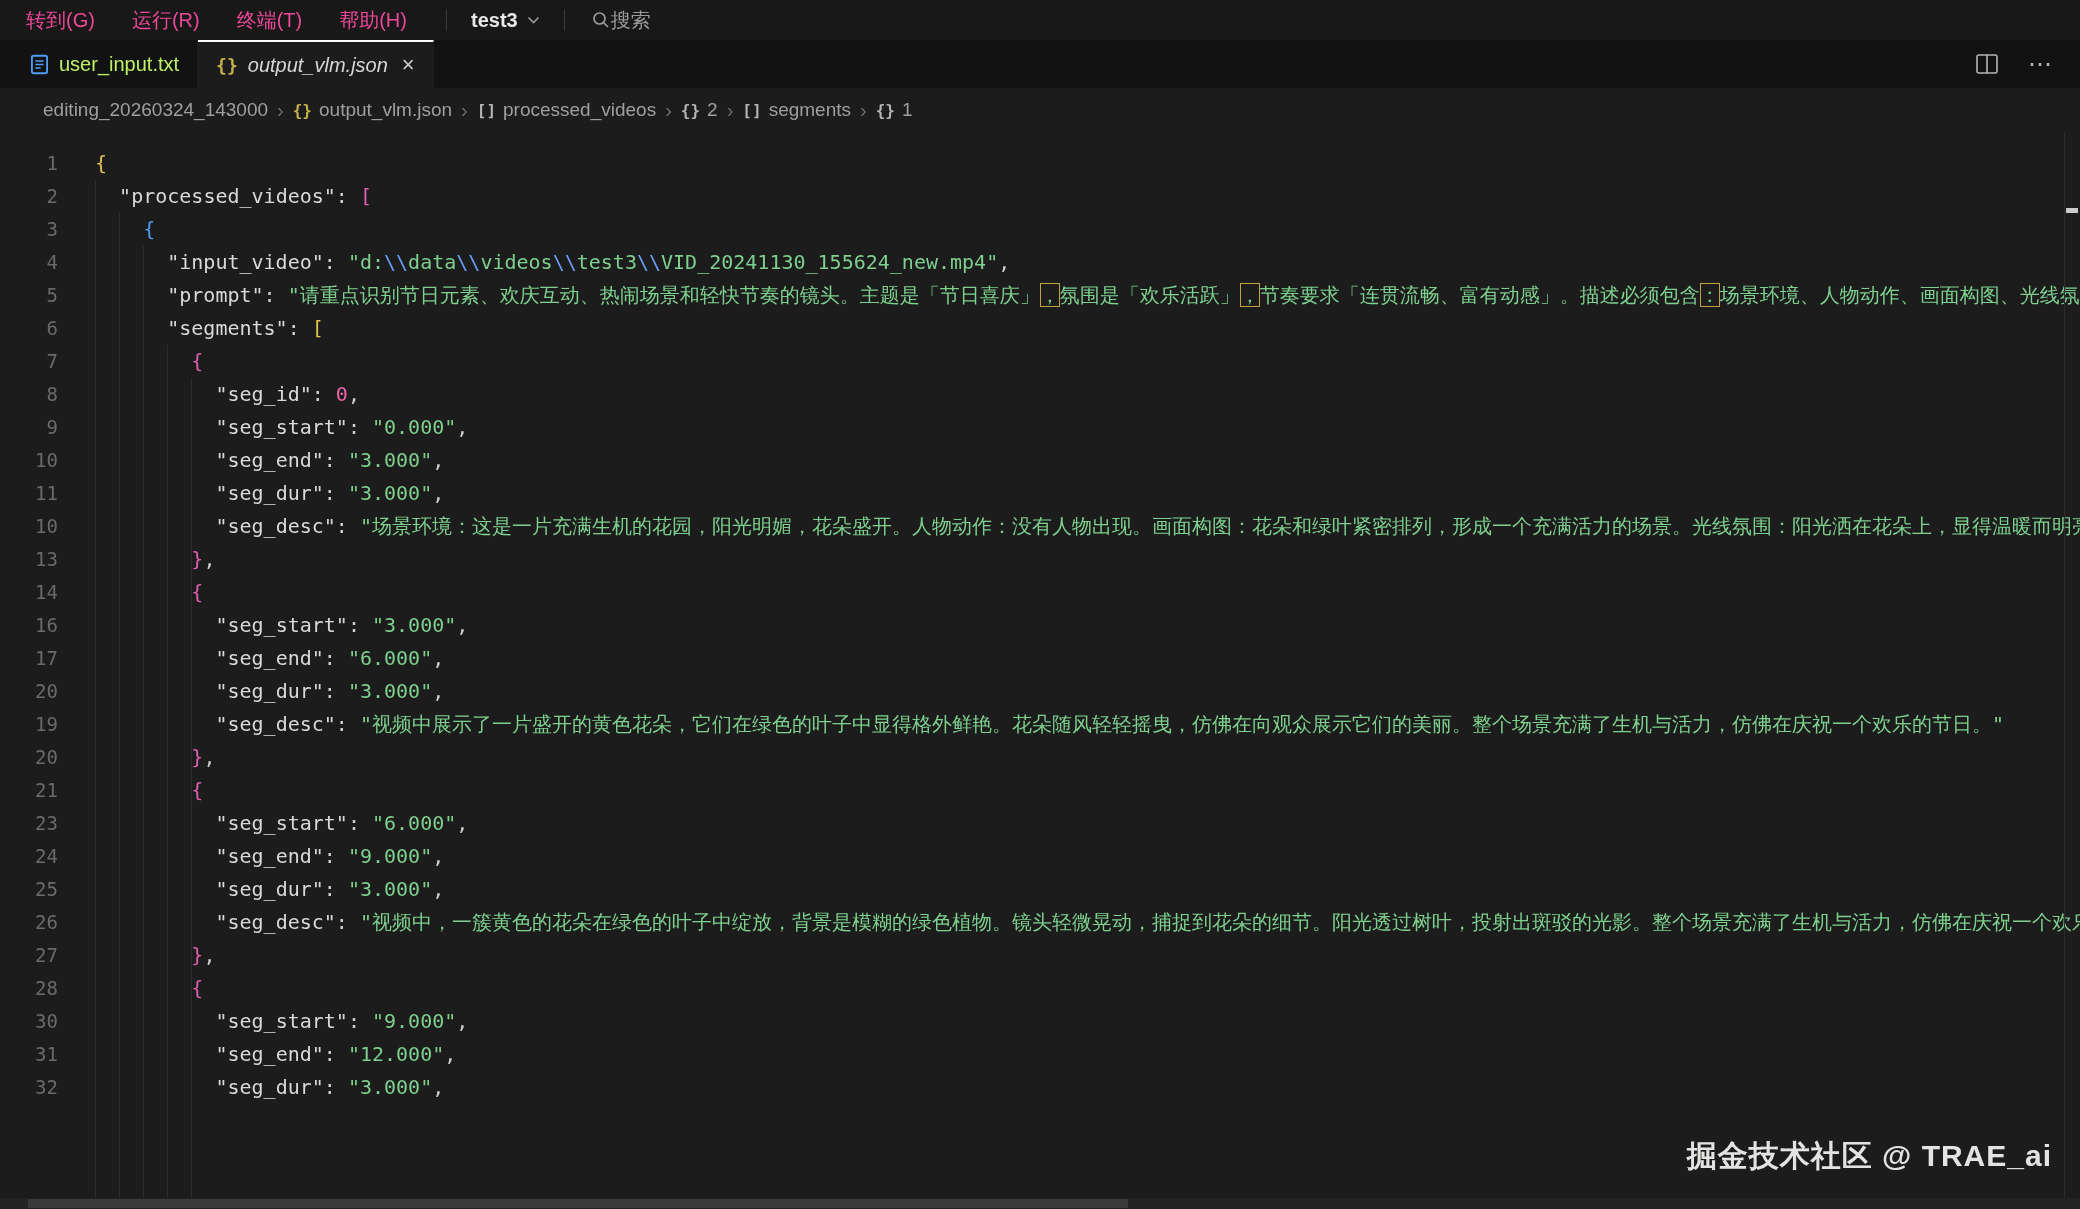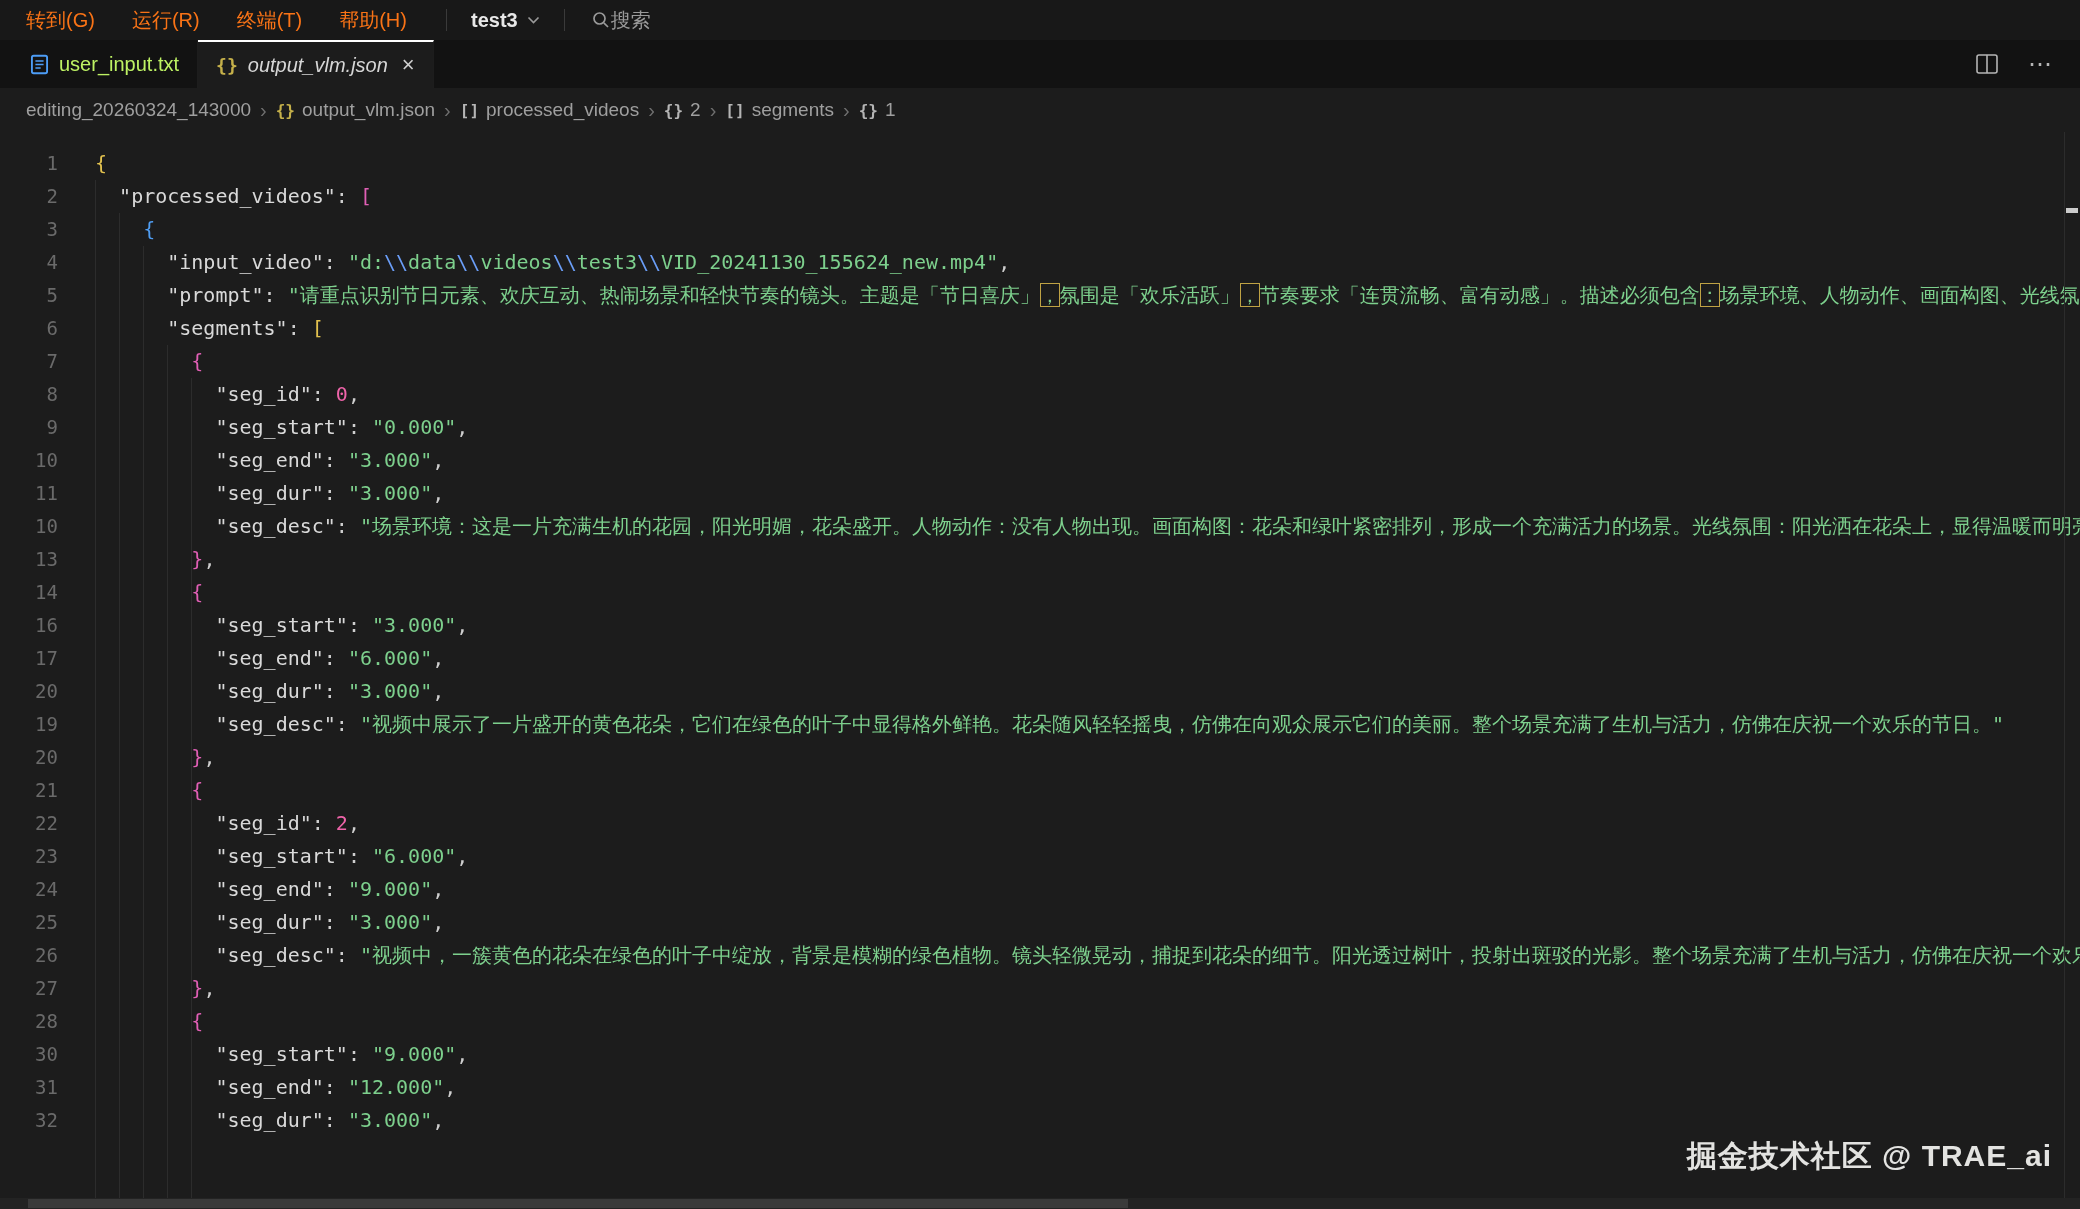--- a/index.html
+++ b/index.html
@@ -3,40 +3,40 @@
 <meta charset="utf-8">
 <style>
   * { margin:0; padding:0; box-sizing:border-box; }
   html,body { width:2080px; height:1209px; overflow:hidden; background:#1c1c1c;
               font-family:"Liberation Sans", sans-serif; }
   .app { position:absolute; inset:0; }
 
   
   .titlebar { position:absolute; left:0; top:0; width:2080px; height:40px;
               background:#181818; display:flex; align-items:center; padding-left:12px; }
-  .menu-item { color:#f97316; font-size:20px; padding:0 14px; margin-right:9px; cursor:default; }
+  .menu-item { color:#ec4899; font-size:20px; padding:0 14px; margin-right:9px; cursor:default; }
   .tb-divider { width:1px; height:22px; background:#3a3a3a; margin:0 16px; }
   .workspace { display:flex; align-items:center; gap:9px; color:#e8e8e8; font-size:20px; font-weight:bold; padding:0 8px; }
   .searchbox { display:flex; align-items:center; color:#9a9a9a; font-size:20px; padding:0 10px; }
 
   
   .tabbar { position:absolute; left:0; top:40px; width:2080px; height:48px;
             background:#121212; display:flex; align-items:stretch; }
   .tab { display:flex; align-items:center; gap:10px; padding:0 18px; font-size:20px;
          color:#bef264; background:#121212; border-right:1px solid #1d1d1d; position:relative; }
   .tab.first { margin-left:12px; }
   .tab.active { background:#1c1c1c; color:#d6d6d6; border-top:2px solid #ffffff; }
   .tab.active .tab-label { font-style:italic; }
   .braces-icon { font-family:"DejaVu Sans Mono", monospace; font-weight:bold; font-size:18px; color:#c5b04a; }
   .tab-close { color:#cfcfcf; font-size:22px; margin-left:4px; }
   .tab-actions { margin-left:auto; display:flex; align-items:center; gap:30px; padding-right:26px; }
 
   
   .breadcrumb { position:absolute; left:0; top:88px; width:2080px; height:44px;
-                background:#1c1c1c; display:flex; align-items:center; padding-left:26px;
+                background:#1c1c1c; display:flex; align-items:center; padding-left:43px;
                 font-size:19px; color:#9f9f9f; }
   .bc-item { display:flex; align-items:center; gap:7px; }
   .bc-sep { color:#6f6f6f; margin:0 9px; font-size:20px; }
   .bc-ico { font-family:"DejaVu Sans Mono", monospace; font-size:16px; font-weight:bold; color:#b5b5b5; }
   .bc-ico.yellow { color:#c5b04a; }
 
   
   .editor { position:absolute; left:0; top:132px; width:2080px; height:1077px;
             background:#1c1c1c; overflow:hidden; }
   .code-rows { position:absolute; left:0; top:15px; width:2080px; }
@@ -181,21 +181,20 @@
         <div class="row"><span class="ln">11</span><span class="code"><span class="tk-pn">          </span><span class="tk-key">"seg_dur"</span><span class="tk-pn">: </span><span class="tk-str">"3.000"</span><span class="tk-pn">,</span></span></div>
         <div class="row"><span class="ln">10</span><span class="code"><span class="tk-pn">          </span><span class="tk-key">"seg_desc"</span><span class="tk-pn">: </span><span class="tk-str">"场景环境：这是一片充满生机的花园，阳光明媚，花朵盛开。人物动作：没有人物出现。画面构图：花朵和绿叶紧密排列，形成一个充满活力的场景。光线氛围：阳光洒在花朵上，显得温暖而明亮。"</span></span></div>
         <div class="row"><span class="ln">13</span><span class="code"><span class="tk-pn">        </span><span class="tk-b2">}</span><span class="tk-pn">,</span></span></div>
         <div class="row"><span class="ln">14</span><span class="code"><span class="tk-pn">        </span><span class="tk-b2">{</span></span></div>
         <div class="row"><span class="ln">16</span><span class="code"><span class="tk-pn">          </span><span class="tk-key">"seg_start"</span><span class="tk-pn">: </span><span class="tk-str">"3.000"</span><span class="tk-pn">,</span></span></div>
         <div class="row"><span class="ln">17</span><span class="code"><span class="tk-pn">          </span><span class="tk-key">"seg_end"</span><span class="tk-pn">: </span><span class="tk-str">"6.000"</span><span class="tk-pn">,</span></span></div>
         <div class="row"><span class="ln">20</span><span class="code"><span class="tk-pn">          </span><span class="tk-key">"seg_dur"</span><span class="tk-pn">: </span><span class="tk-str">"3.000"</span><span class="tk-pn">,</span></span></div>
         <div class="row"><span class="ln">19</span><span class="code"><span class="tk-pn">          </span><span class="tk-key">"seg_desc"</span><span class="tk-pn">: </span><span class="tk-str">"视频中展示了一片盛开的黄色花朵，它们在绿色的叶子中显得格外鲜艳。花朵随风轻轻摇曳，仿佛在向观众展示它们的美丽。整个场景充满了生机与活力，仿佛在庆祝一个欢乐的节日。"</span></span></div>
         <div class="row"><span class="ln">20</span><span class="code"><span class="tk-pn">        </span><span class="tk-b2">}</span><span class="tk-pn">,</span></span></div>
         <div class="row"><span class="ln">21</span><span class="code"><span class="tk-pn">        </span><span class="tk-b2">{</span></span></div>
-        <div class="row"><span class="ln">22</span><span class="code"><span class="tk-pn">          </span><span class="tk-key">"seg_id"</span><span class="tk-pn">: </span><span class="tk-num">2</span><span class="tk-pn">,</span></span></div>
         <div class="row"><span class="ln">23</span><span class="code"><span class="tk-pn">          </span><span class="tk-key">"seg_start"</span><span class="tk-pn">: </span><span class="tk-str">"6.000"</span><span class="tk-pn">,</span></span></div>
         <div class="row"><span class="ln">24</span><span class="code"><span class="tk-pn">          </span><span class="tk-key">"seg_end"</span><span class="tk-pn">: </span><span class="tk-str">"9.000"</span><span class="tk-pn">,</span></span></div>
         <div class="row"><span class="ln">25</span><span class="code"><span class="tk-pn">          </span><span class="tk-key">"seg_dur"</span><span class="tk-pn">: </span><span class="tk-str">"3.000"</span><span class="tk-pn">,</span></span></div>
         <div class="row"><span class="ln">26</span><span class="code"><span class="tk-pn">          </span><span class="tk-key">"seg_desc"</span><span class="tk-pn">: </span><span class="tk-str">"视频中，一簇黄色的花朵在绿色的叶子中绽放，背景是模糊的绿色植物。镜头轻微晃动，捕捉到花朵的细节。阳光透过树叶，投射出斑驳的光影。整个场景充满了生机与活力，仿佛在庆祝一个欢乐的节日。"</span></span></div>
         <div class="row"><span class="ln">27</span><span class="code"><span class="tk-pn">        </span><span class="tk-b2">}</span><span class="tk-pn">,</span></span></div>
         <div class="row"><span class="ln">28</span><span class="code"><span class="tk-pn">        </span><span class="tk-b2">{</span></span></div>
         <div class="row"><span class="ln">30</span><span class="code"><span class="tk-pn">          </span><span class="tk-key">"seg_start"</span><span class="tk-pn">: </span><span class="tk-str">"9.000"</span><span class="tk-pn">,</span></span></div>
         <div class="row"><span class="ln">31</span><span class="code"><span class="tk-pn">          </span><span class="tk-key">"seg_end"</span><span class="tk-pn">: </span><span class="tk-str">"12.000"</span><span class="tk-pn">,</span></span></div>
         <div class="row"><span class="ln">32</span><span class="code"><span class="tk-pn">          </span><span class="tk-key">"seg_dur"</span><span class="tk-pn">: </span><span class="tk-str">"3.000"</span><span class="tk-pn">,</span></span></div>
       </div>

